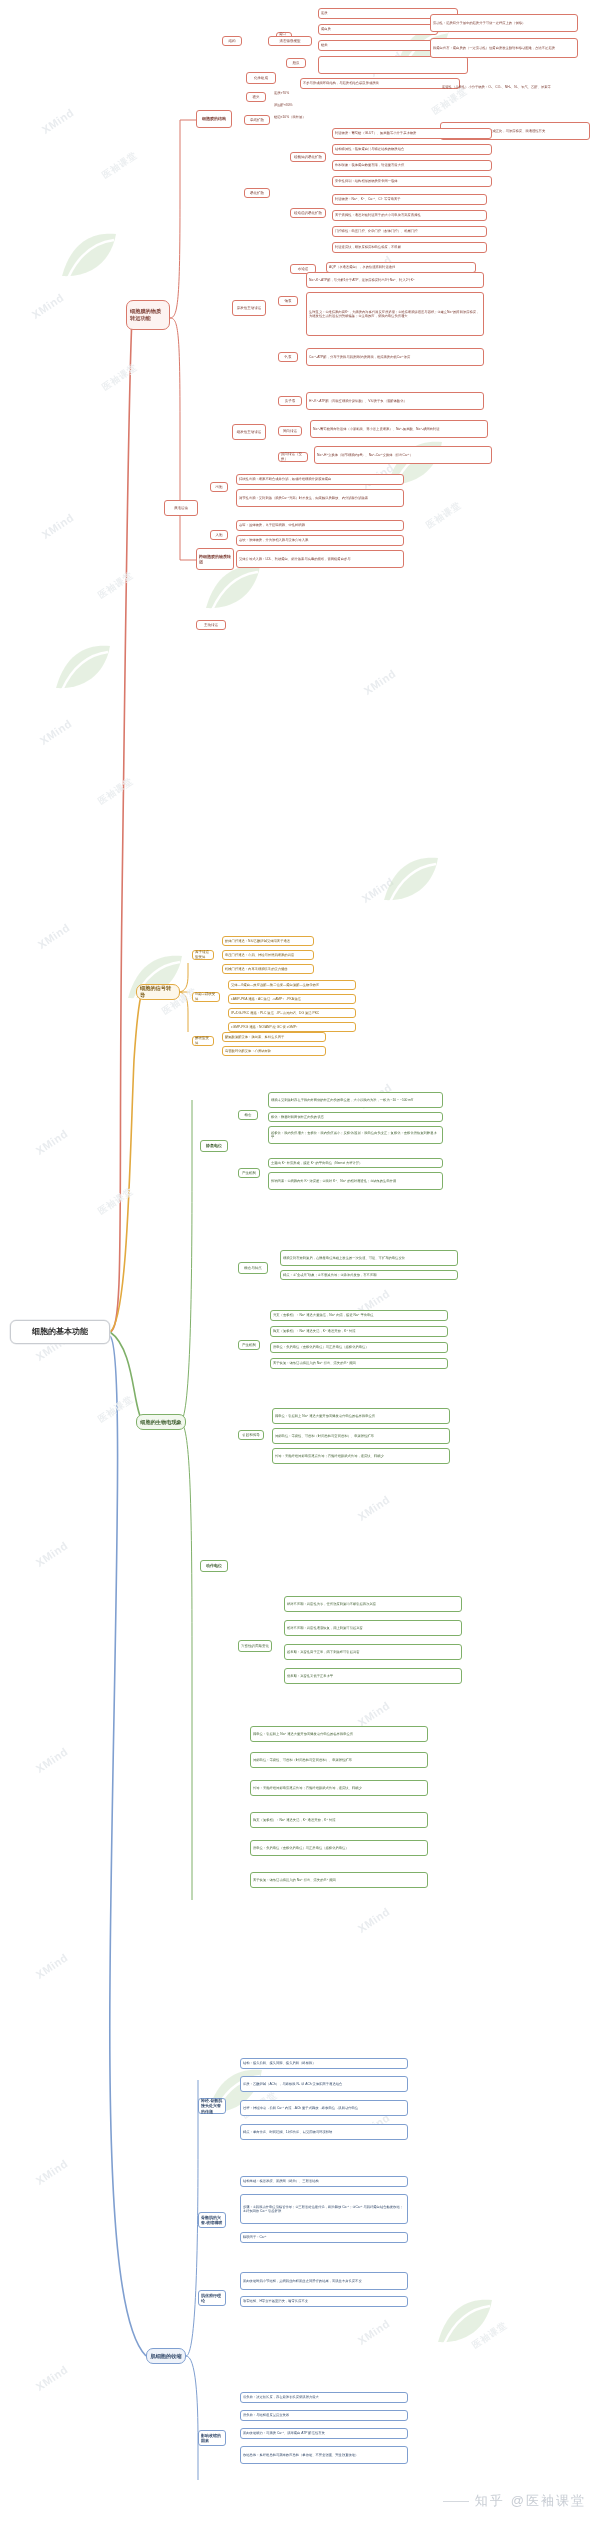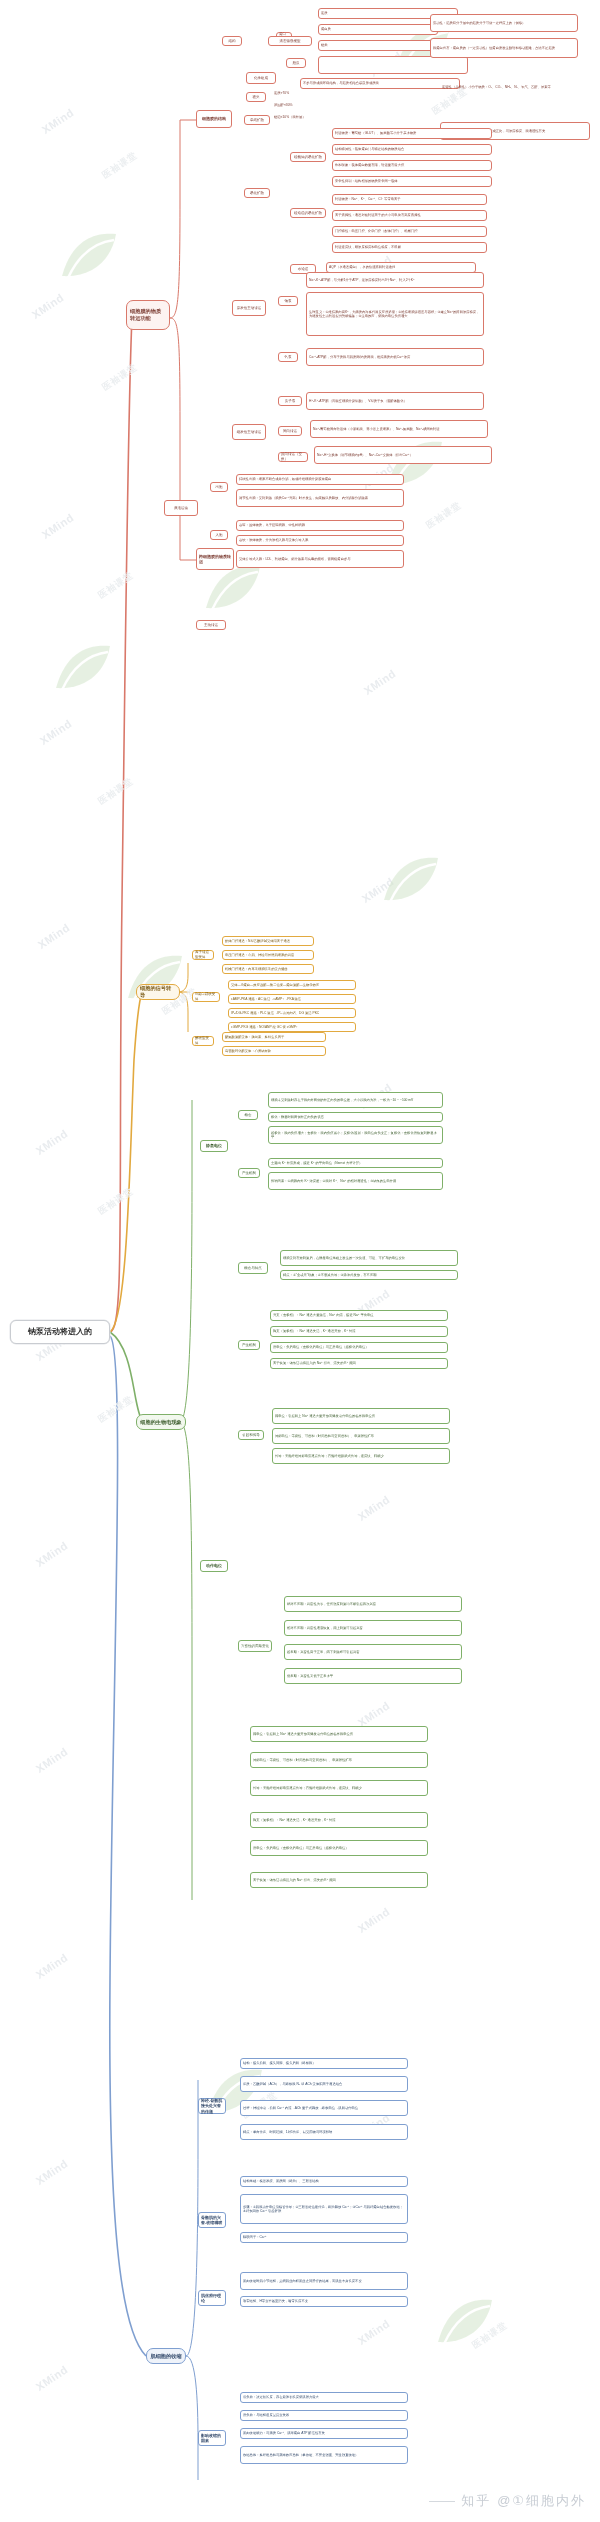--- a/index.html
+++ b/index.html
@@ -160,21 +160,21 @@
   <div class="wm-cn" style="left:100px;top:372px;">医袖课堂</div>
   <div class="wm-cn" style="left:96px;top:580px;">医袖课堂</div>
   <div class="wm-cn" style="left:424px;top:510px;">医袖课堂</div>
   <div class="wm-cn" style="left:96px;top:786px;">医袖课堂</div>
   <div class="wm-cn" style="left:160px;top:996px;">医袖课堂</div>
   <div class="wm-cn" style="left:96px;top:1196px;">医袖课堂</div>
   <div class="wm-cn" style="left:96px;top:1404px;">医袖课堂</div>
   <div class="wm-cn" style="left:240px;top:2100px;">医袖课堂</div>
   <div class="wm-cn" style="left:470px;top:2330px;">医袖课堂</div>
 
-  <div class="node root" style="left:10px;top:1320px;width:100px;height:24px;">钠泵活动将进入的</div>
+  <div class="node root" style="left:10px;top:1320px;width:100px;height:24px;">细胞的基本功能</div>
 
   <div class="node lvl1 c-red fill" style="left:126px;top:300px;width:44px;height:30px;">细胞膜的物质转运功能</div>
 
   <div class="node lvl2 c-red" style="left:196px;top:110px;width:36px;height:18px;">细胞膜的结构</div>
   <div class="node lvl3 c-red" style="left:246px;top:72px;width:30px;height:12px;">化学组成</div>
   <div class="node lvl3 c-red" style="left:286px;top:58px;width:20px;height:10px;">脂质</div>
 
   <div class="node leaf c-red" style="left:318px;top:8px;width:140px;height:11px;">脂质</div>
   <div class="node leaf c-red" style="left:318px;top:24px;width:120px;height:11px;">蛋白质</div>
   <div class="node leaf c-red" style="left:318px;top:40px;width:120px;height:11px;">糖类</div>
@@ -322,16 +322,16 @@
 
   <div class="node lvl2 c-blue" style="left:198px;top:2430px;width:28px;height:16px;">影响收缩的因素</div>
   <div class="node leaf c-blue" style="left:240px;top:2392px;width:168px;height:11px;">前负荷：决定初长度，存在最适初长度使肌张力最大</div>
   <div class="node leaf c-blue" style="left:240px;top:2410px;width:168px;height:11px;">后负荷：与缩短速度呈反变关系</div>
   <div class="node leaf c-blue" style="left:240px;top:2428px;width:168px;height:11px;">肌肉收缩能力：与胞质 Ca²⁺、肌球蛋白 ATP 酶活性有关</div>
   <div class="node leaf c-blue" style="left:240px;top:2446px;width:168px;height:18px;">收缩总和：多纤维总和与频率效应总和（单收缩、不完全强直、完全强直收缩）</div>
 
   <div class="footer">
     <span class="rule"></span>
     <span>知乎</span>
-    <span>@①细胞内外</span>
+    <span>@医袖课堂</span>
   </div>
 
 </div>
 
 </body></html>

